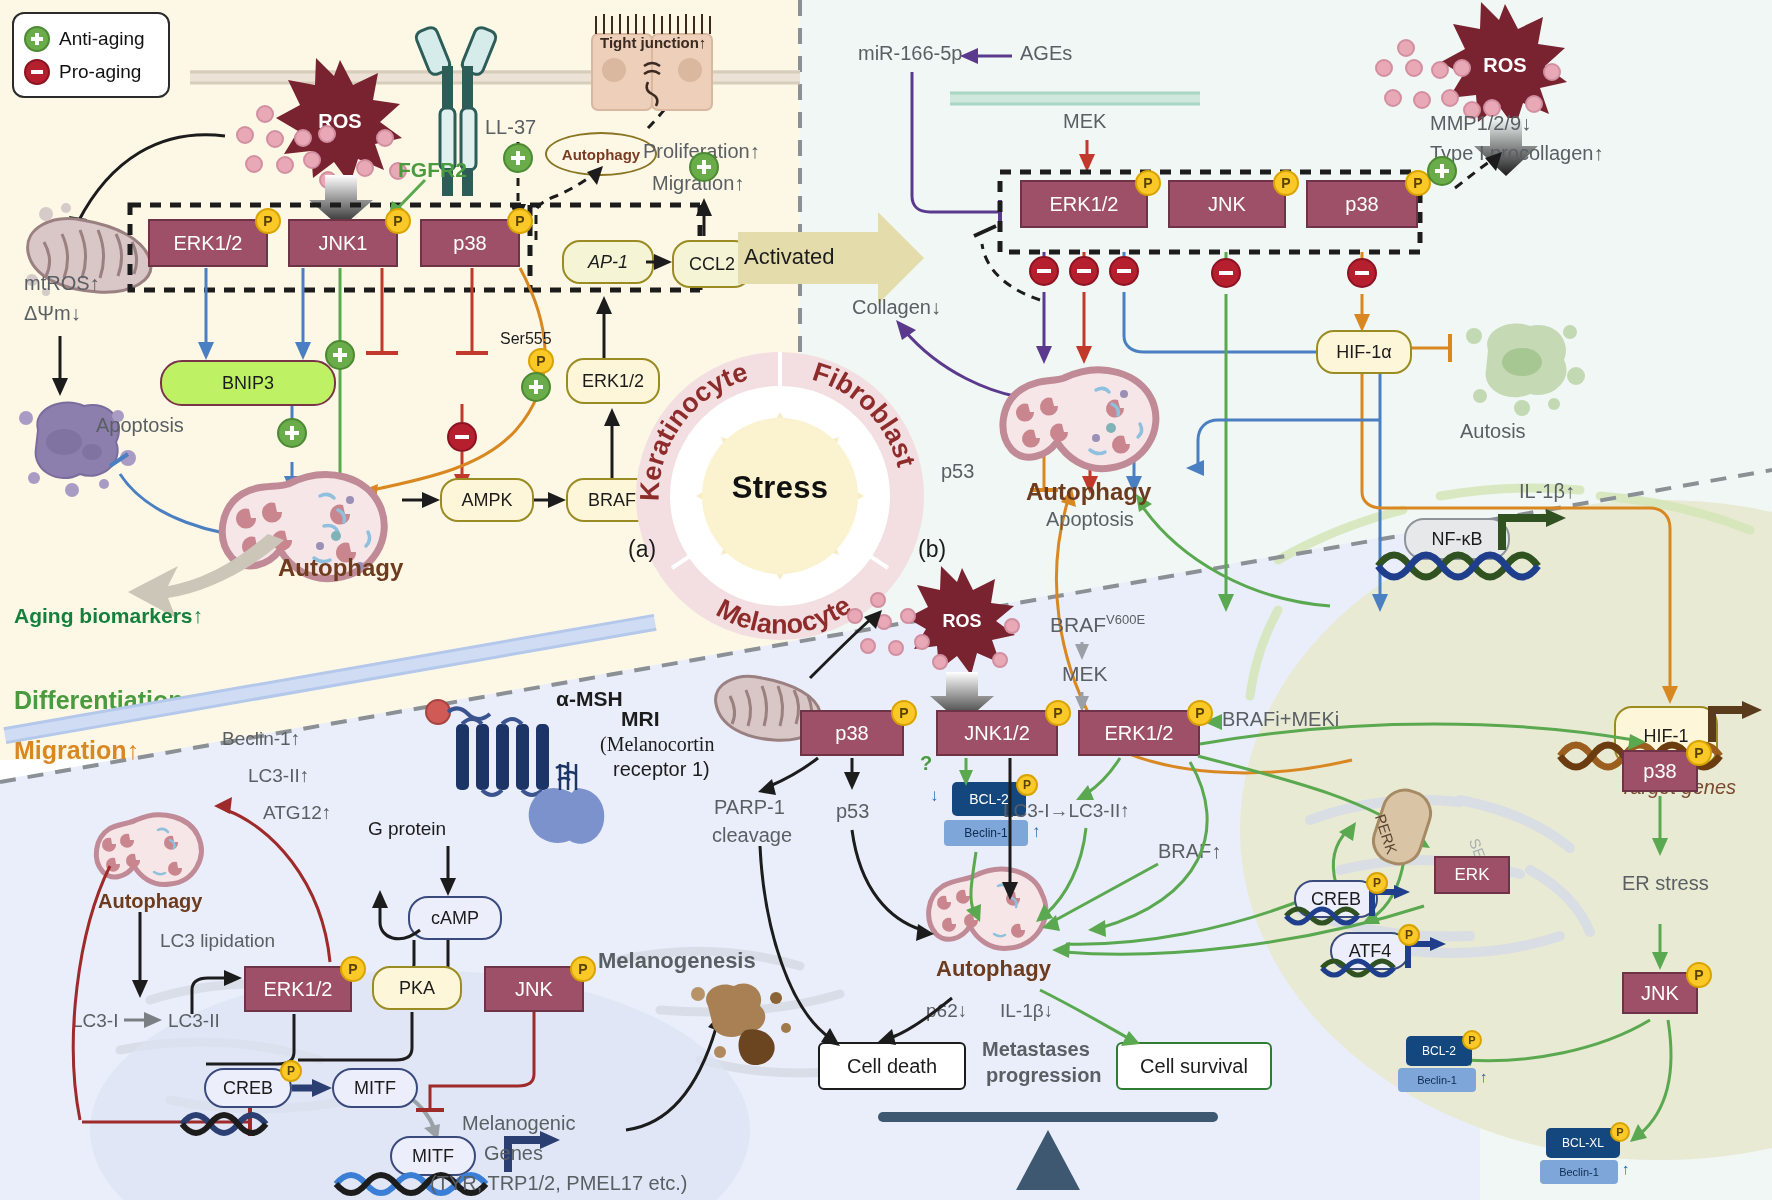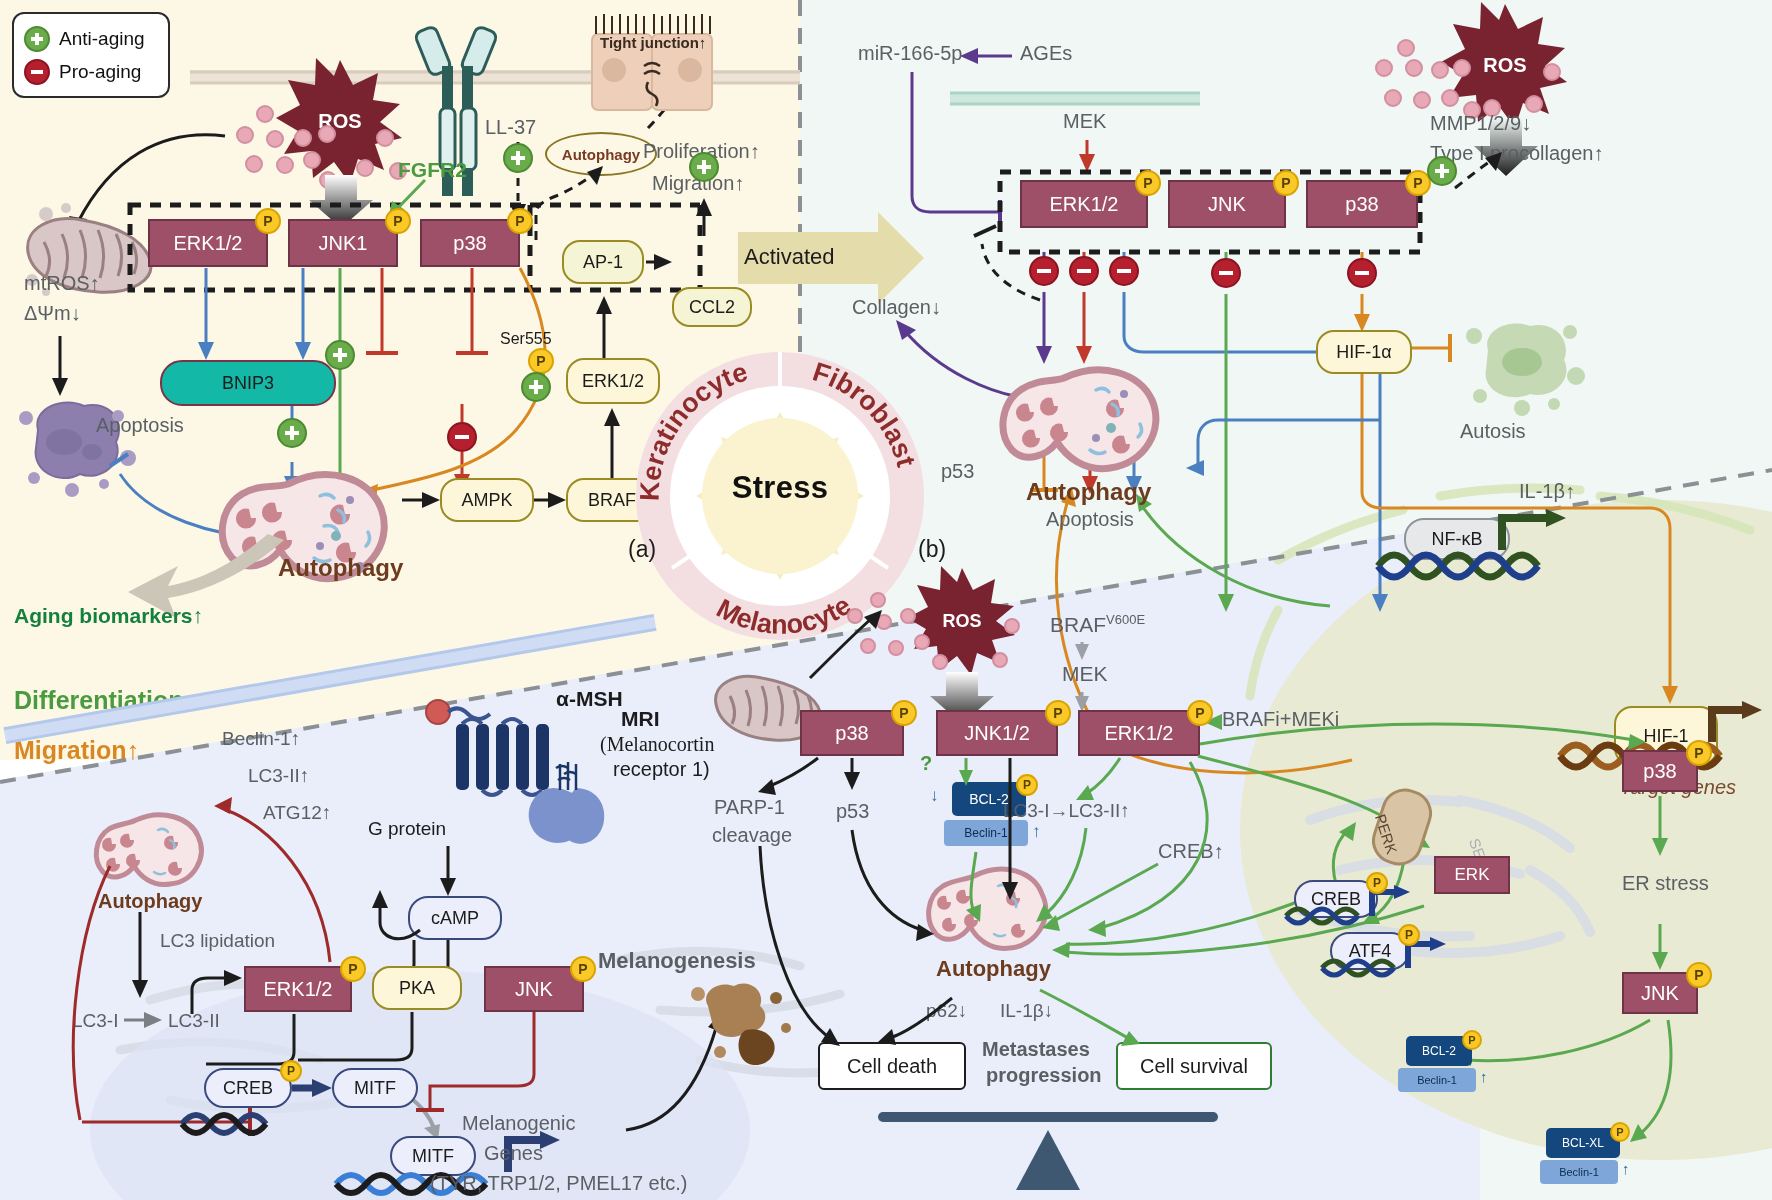--- a/index.html
+++ b/index.html
@@ -14,21 +14,21 @@
   
   .mapk{position:absolute;background:#9e5068;border:2px solid #6f3347;color:#fff;
         display:flex;align-items:center;justify-content:center;font-size:20px;font-weight:400;
         box-sizing:border-box;}
   .pbadge{position:absolute;width:26px;height:26px;border-radius:50%;background:#fac827;
           border:2px solid #d9a400;color:#5a4300;font-size:14px;font-weight:700;
           display:flex;align-items:center;justify-content:center;box-sizing:border-box;z-index:6;}
   .pill{position:absolute;background:#f5f4d5;border:2px solid #9a8c22;border-radius:18px;
         display:flex;align-items:center;justify-content:center;color:#1c1c1c;font-size:18px;
         box-sizing:border-box;}
-  .pill.rose{background:#14b8a6;border-color:#7a3447;border-radius:22px;}
+  .pill.rose{background:#bef264;border-color:#7a3447;border-radius:22px;}
   .pill.tan{background:#dcc79a;border-color:#7a5a25;border-radius:22px;}
   .pill.cream{background:#fdf6d8;border-color:#9a8c22;}
   .pill.grey{background:#e6e8ea;border-color:#8d9499;border-radius:20px;}
   .pill.lav{background:#eceefb;border-color:#3a4a7d;border-radius:20px;}
   .pill.autoph{background:transparent;border:2px solid #8a7522;border-radius:50%/50%;
         color:#7a3b22;font-weight:700;font-size:15px;}
   .boxw{position:absolute;background:#fff;border:2px solid #1c1c1c;border-radius:6px;
         display:flex;align-items:center;justify-content:center;font-size:20px;color:#1c1c1c;
         box-sizing:border-box;}
   .boxw.green{border-color:#2f7d32;}
@@ -337,24 +337,24 @@
   <div class="t b" style="left:600px;top:34px;font-size:15px;color:#3a2a20;">Tight junction↑</div>
 
   <div class="t" style="left:643px;top:140px;">Proliferation↑</div>
   <div class="t" style="left:652px;top:172px;">Migration↑</div>
   <svg class="layer">
     <line x1="704" y1="236" x2="704" y2="208" stroke="#1c1c1c" stroke-width="3"></line>
     <path d="M704,198 l-8,18 l16,0 Z" fill="#1c1c1c"></path>
   </svg>
   <div class="mk plus" style="left:689px;top:152px;"></div>
 
-  <div class="pill" style="left:562px;top:240px;width:82px;height:44px;">
+  <div class="pill" style="left:562px;top:240px;width:92px;height:44px;font-style:italic;">
     <span>AP-1</span>
     </div>
-  <div class="pill" style="left:672px;top:240px;width:80px;height:40px;margin-top:47px;">
+  <div class="pill" style="left:672px;top:240px;width:80px;height:48px;">
     <span>CCL2</span>
     </div>
   <svg class="layer">
     <line x1="646" y1="262" x2="660" y2="262" stroke="#1c1c1c" stroke-width="3"></line>
     <path d="M672,262 l-18,-8 l0,16 Z" fill="#1c1c1c"></path>
   </svg>
 
   <svg class="layer">
 
     <line x1="206" y1="268" x2="206" y2="348" stroke="#4a7fc1" stroke-width="3"></line>
@@ -985,21 +985,21 @@
     <span>Beclin-1</span>
     </div>
   <div class="t" style="left:1032px;top:822px;font-size:17px;color:#2b6cb0;">↑</div>
 
   <div class="t" style="left:1000px;top:798px;font-size:19px;opacity:0;"></div>
   <div class="t" style="left:1000px;top:798px;font-size:0;"></div>
   <div class="t" style="left:1004px;top:800px;font-size:19px;color:#5a5f63;opacity:0;"></div>
 
   <div class="t" style="left:1003px;top:800px;font-size:19px;">LC3-I→LC3-II↑</div>
 
-  <div class="t" style="left:1158px;top:840px;font-size:20px;">CREB↑</div>
+  <div class="t" style="left:1158px;top:840px;font-size:20px;">BRAF↑</div>
 
   <svg class="layer ic">
     <g transform="translate(930,866)">
       <path d="M44,10 C74,-5 104,6 112,28 C124,52 106,80 80,82 C60,85 46,72 40,60 C32,73 16,78 6,68 C-6,54 -3,30 13,20 C26,13 36,14 44,10 Z" fill="#f7e6e8" stroke="#c18a97" stroke-width="5"></path>
       <g fill="#c9868f">
         <path d="M21,36 a7,7 0 1,1 -5,-6 l1,6 Z"></path>
         <path d="M40,30 a7,7 0 1,1 -5,-6 l1,6 Z"></path>
         <path d="M26,58 a7,7 0 1,1 -5,-6 l1,6 Z"></path>
         <path d="M48,54 a7,7 0 1,1 -5,-6 l1,6 Z"></path>
         <path d="M90,32 a7,7 0 1,1 -5,-6 l1,6 Z"></path>

